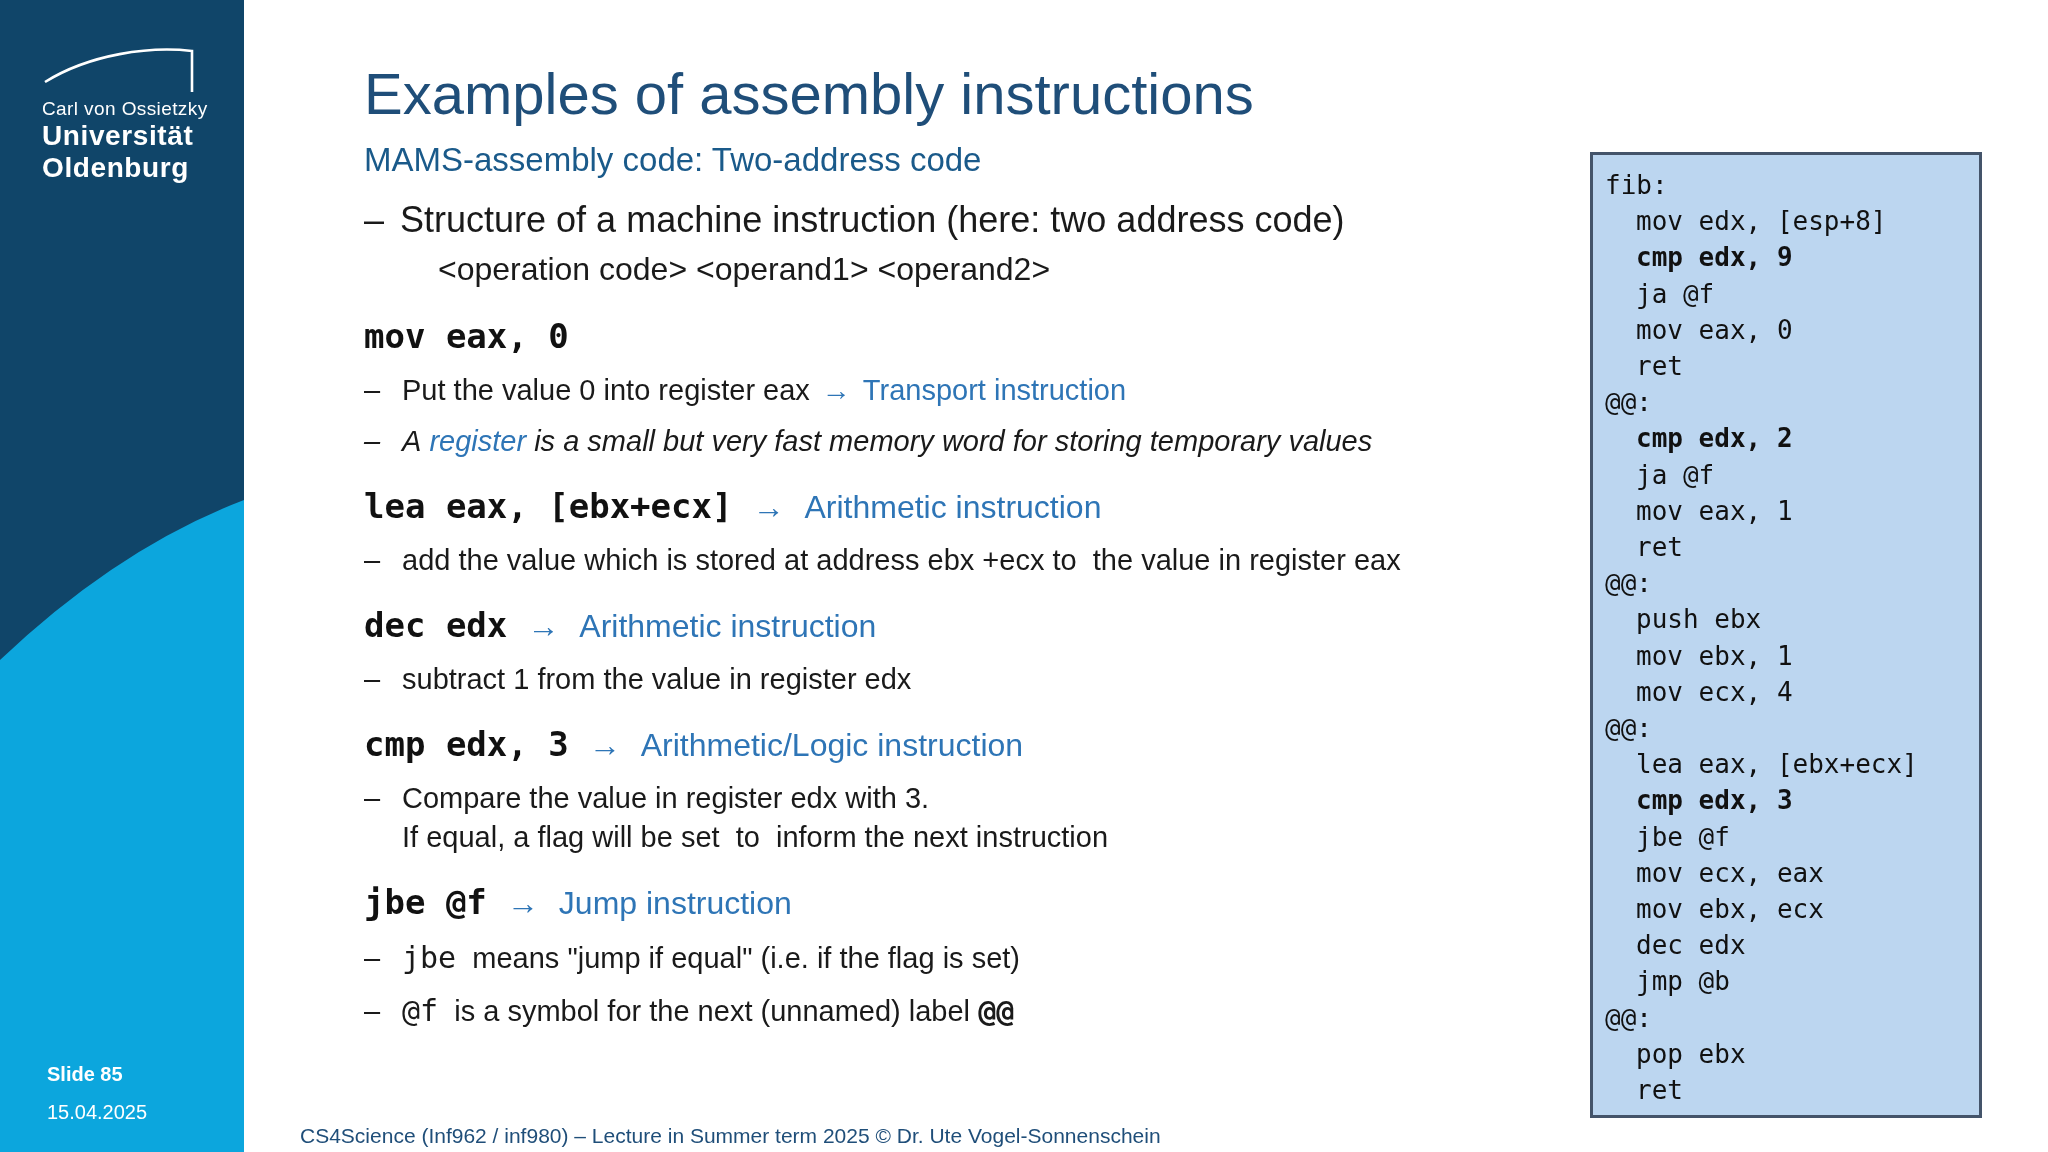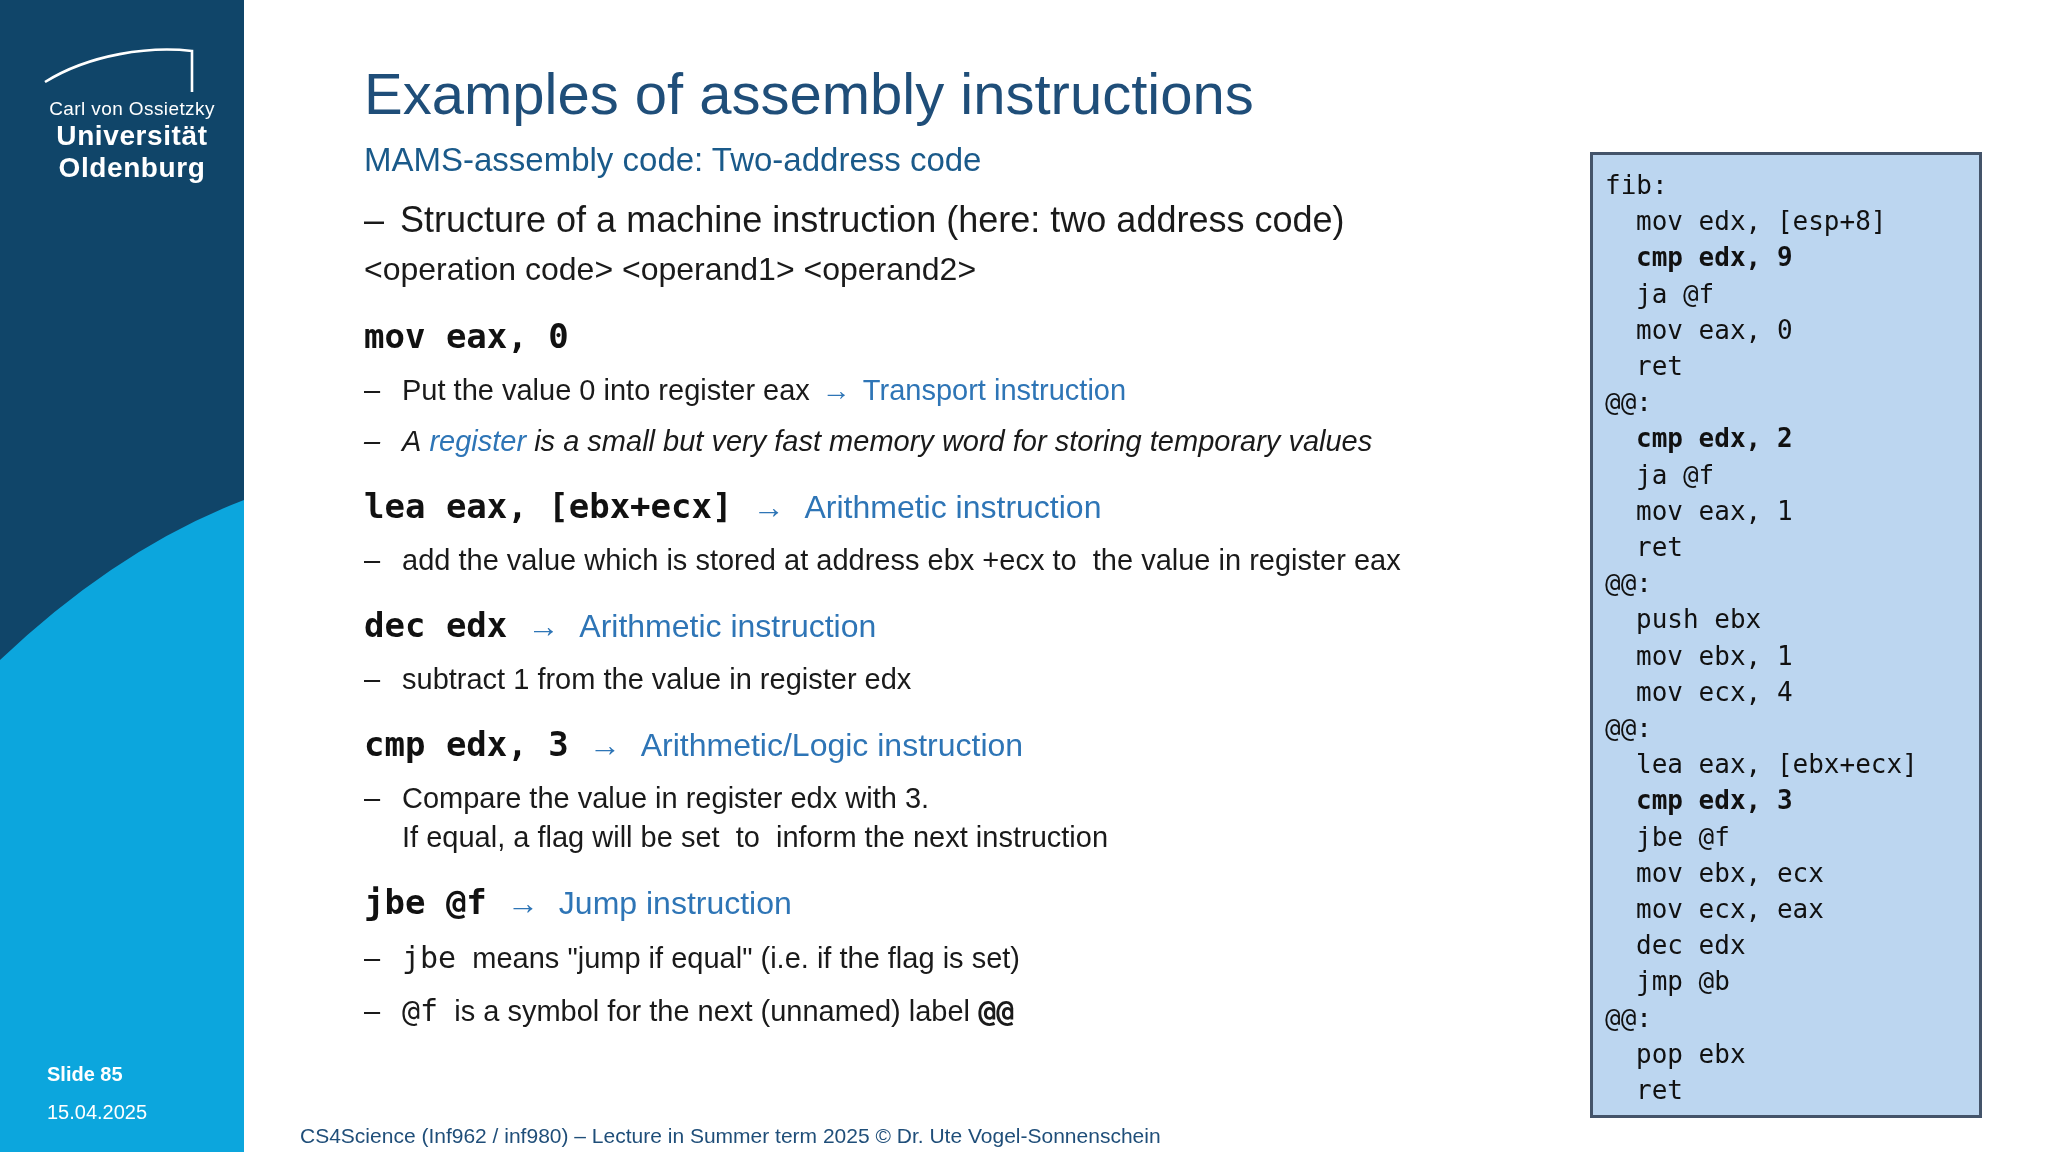--- a/index.html
+++ b/index.html
@@ -1,34 +1,34 @@
 <!DOCTYPE html>
 <html><head>
 <meta charset="utf-8">
 <style>
   html,body{margin:0;padding:0;background:#ffffff;}
   .slide{position:relative;width:2048px;height:1152px;background:#ffffff;overflow:hidden;
          font-family:"Liberation Sans",sans-serif;}
 
   
-  .sidebar{position:absolute;left:0;top:0;width:244px;height:1152px;background:#0CA6DD;text-align:center;}
+  .sidebar{position:absolute;left:0;top:0;width:244px;height:1152px;background:#0CA6DD;}
   .sidebar svg.curve{position:absolute;left:0;top:0;}
   .logo{position:absolute;left:42px;top:42px;width:180px;color:#ffffff;}
   .logo svg{display:block;}
   .logo-l1{font-size:19px;letter-spacing:.4px;margin-top:4px;font-weight:400;}
   .logo-l2,.logo-l3{font-size:28px;letter-spacing:.6px;line-height:1.15;font-weight:700;}
   .slide-num{position:absolute;left:47px;top:1063px;color:#ffffff;font-weight:bold;font-size:20px;}
   .slide-date{position:absolute;left:47px;top:1101px;color:#ffffff;font-size:20px;}
 
   
   .content{position:absolute;left:364px;top:62px;width:1250px;color:#1a1a1a;}
   h1.title{margin:0;font-size:58px;line-height:1.12;font-weight:400;color:#1F4E79;}
   .subtitle{margin-top:14px;font-size:33px;color:#1A5A8A;}
   .b1{margin-top:20px;font-size:36px;display:flex;gap:16px;align-items:baseline;}
-  .syntax{margin-top:10px;font-size:32px;}
+  .syntax{margin-top:10px;margin-left:74px;font-size:32px;}
   .codehead{margin-top:28px;display:flex;gap:20px;align-items:baseline;}
   .mono-b{font-family:"DejaVu Sans Mono",monospace;font-weight:bold;font-size:34px;color:#111;}
   .arrow{color:#2E75B6;font-weight:bold;font-size:32px;}
   .cat{color:#2E75B6;font-size:32px;}
   .sub{margin-top:18px;font-size:29px;display:flex;gap:0;align-items:baseline;}
   .sub .dash{display:inline-block;width:38px;flex:none;}
   .sub .t{white-space:pre-wrap;}
   .sub .arrow,.sub .cat{font-size:29px;margin-left:12px;}
   .sub.it{font-style:italic;}
   .link{color:#2E75B6;}
@@ -161,22 +161,22 @@
         <div class="code-line ind">mov eax, 1</div>
         <div class="code-line ind">ret</div>
         <div class="code-line">@@:</div>
         <div class="code-line ind">push ebx</div>
         <div class="code-line ind">mov ebx, 1</div>
         <div class="code-line ind">mov ecx, 4</div>
         <div class="code-line">@@:</div>
         <div class="code-line ind">lea eax, [ebx+ecx]</div>
         <div class="code-line ind b">cmp edx, 3</div>
         <div class="code-line ind">jbe @f</div>
+        <div class="code-line ind">mov ecx, eax</div>
         <div class="code-line ind">mov ebx, ecx</div>
-        <div class="code-line ind">mov ecx, eax</div>
         <div class="code-line ind">dec edx</div>
         <div class="code-line ind">jmp @b</div>
         <div class="code-line">@@:</div>
         <div class="code-line ind">pop ebx</div>
         <div class="code-line ind">ret</div>
       </div>
   </div>
 
 </div>
 

